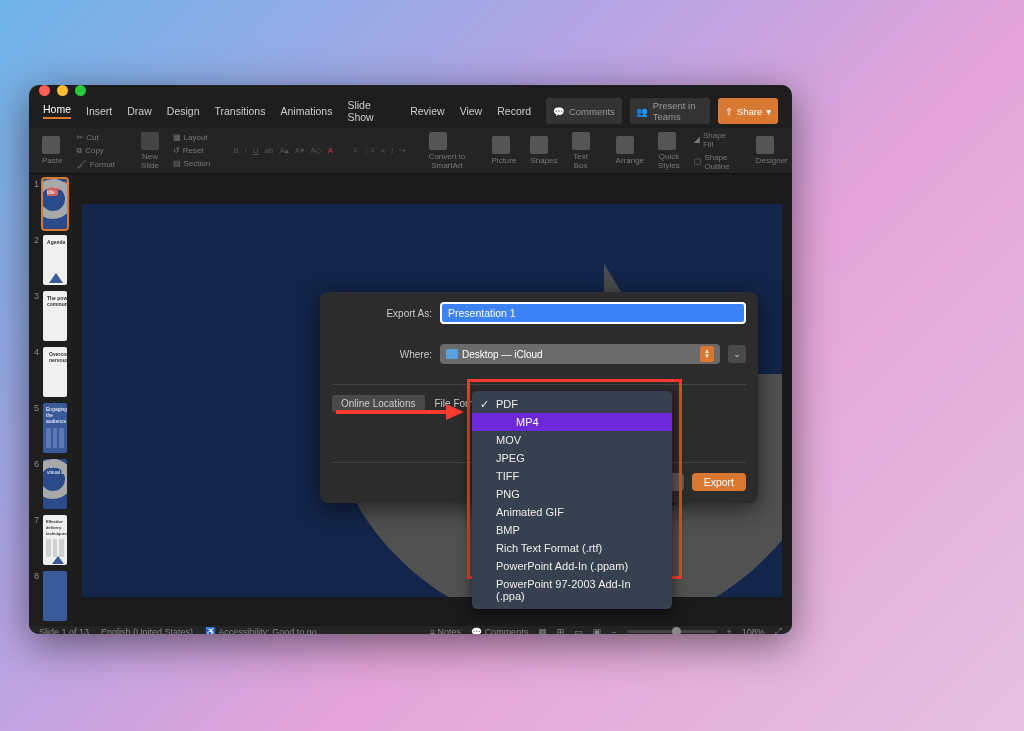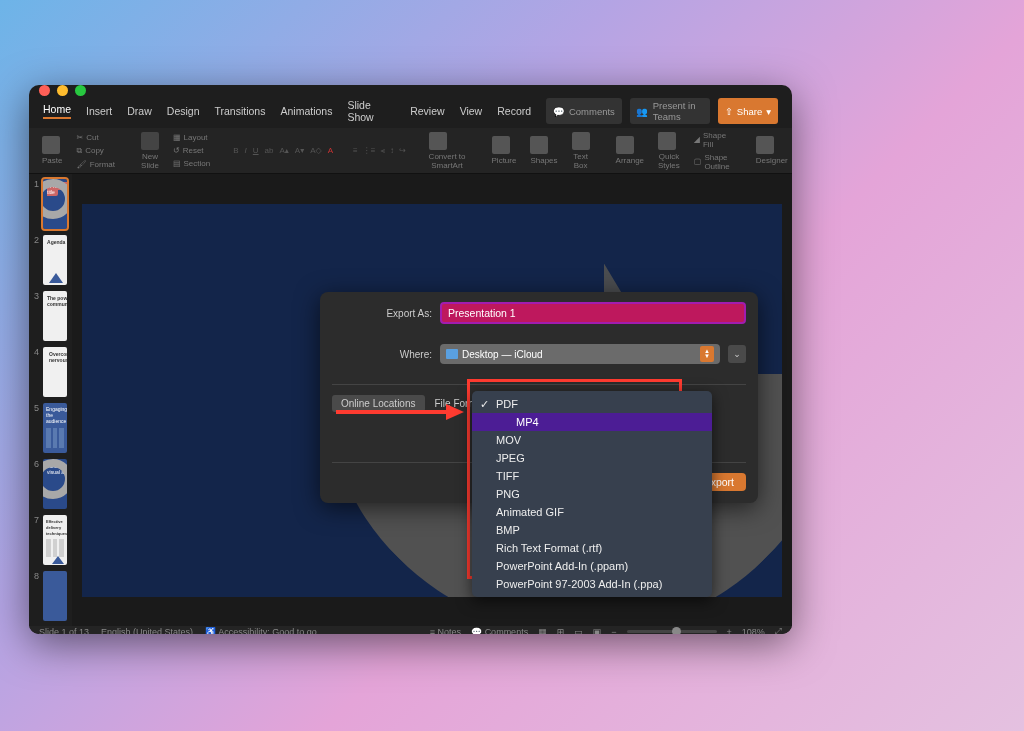--- a/index.html
+++ b/index.html
@@ -55,37 +55,37 @@
     .notes { height:18px; background:#1e1e1e; padding:3px 10px; font-size:9px; color:#666; border-top:1px solid #333; }
     .statusbar { height:16px; background:#242424; display:flex; align-items:center; padding:0 10px; gap:12px; font-size:9px; color:#888; }
     .status-right { margin-left:auto; display:flex; gap:10px; align-items:center; }
     .status-slider { width:90px; height:3px; background:#444; border-radius:2px; position:relative; }
     .status-slider::after { content:''; position:absolute; left:50%; top:-3px; width:9px; height:9px; background:#888; border-radius:50%; }
 
     
     .dialog { position:absolute; left:280px; top:195px; width:438px; background:#2c2c2c; border-radius:8px; padding:10px 12px 12px; box-shadow:0 5px 25px rgba(0,0,0,0.6); font-size:10.5px; color:#ccc; z-index:20; }
     .dialog-row { display:flex; align-items:center; gap:8px; margin-bottom:20px; }
     .dialog-row label { width:100px; text-align:right; font-size:10px; }
-    .dialog-input { flex:1; background:#be185d; border:2px solid #a21caf; border-radius:4px; padding:3px 6px; color:#fff; font-size:10.5px; }
+    .dialog-input { flex:1; background:#3b82f6; border:2px solid #ffffff; border-radius:4px; padding:3px 6px; color:#fff; font-size:10.5px; }
     .dialog-input.tags { border:1px solid #444; background:#3a3a3a; height:18px; }
     .dialog-select { flex:1; background:#6b6b6b; border-radius:4px; padding:2px 6px; color:#fff; font-size:10px; display:flex; align-items:center; gap:4px; }
     .sel-orange-arrows { width:14px; height:16px; background:#d97830; border-radius:2px; margin-left:auto; display:flex; flex-direction:column; align-items:center; justify-content:center; font-size:6px; line-height:5px; color:#fff;}
     .expand-btn { width:18px; height:18px; background:#4a4a4a; border-radius:3px; display:flex; align-items:center; justify-content:center; color:#ccc; font-size:9px;}
     .dialog-bottom { display:flex; align-items:center; gap:10px; border-top:1px solid #444; padding-top:10px; margin-top:6px; }
     .online-btn { background:#4a4a4a; padding:3px 9px; border-radius:3px; font-size:10px; }
     .ff-label { font-size:10px; }
     .dlg-btn { padding:3px 12px; border-radius:4px; font-size:10.5px; background:#5a5a5a; color:#fff; border:none; }
     .dlg-btn.primary { background:#d97830; }
     .dialog-buttons-row { display:flex; justify-content:flex-end; gap:8px; border-top:1px solid #444; padding-top:10px; margin-top:50px;}
 
     
-    .dropdown { position:absolute; left:390px; top:305px; width:240px; background:#37404e; border-radius:5px; padding:4px 0; box-shadow:0 4px 15px rgba(0,0,0,0.6); z-index:30; font-size:11px; color:#eee; }
+    .dropdown { position:absolute; left:390px; top:305px; width:200px; background:#37404e; border-radius:5px; padding:4px 0; box-shadow:0 4px 15px rgba(0,0,0,0.6); z-index:30; font-size:11px; color:#eee; }
     .dd-item { padding:3px 10px 3px 24px; position:relative; cursor:pointer; }
     .dd-item.checked::before { content:'✓'; position:absolute; left:8px; }
-    .dd-item.highlighted { background:#4c1d95; color:#fff;padding-left:44px; }
+    .dd-item.highlighted { background:#6d28d9; color:#fff;padding-left:44px; }
 
     
     .highlight-box { position:absolute; left:390px; top:293px; width:221px; height:185px; border:3px solid #ff3b30; z-index:25; pointer-events:none; }
     .red-arrow { position:absolute; left:304px; top:310px; z-index:26; pointer-events:none; }
     .red-arrow svg { overflow:visible; }
 
     .folder-icon { width:12px; height:10px; background:#5aa0e0; border-radius:1px; display:inline-block; }
   </style>
 </head>
 <body>

